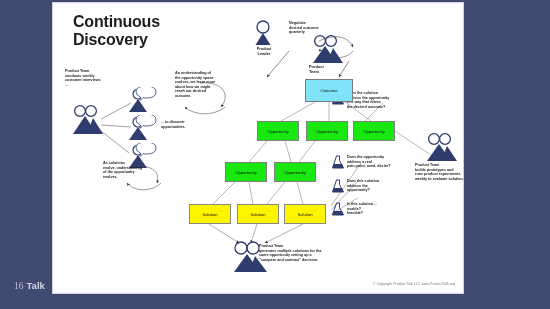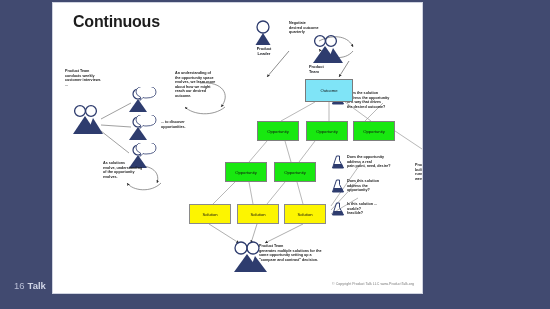--- a/index.html
+++ b/index.html
@@ -4,29 +4,29 @@
 <style>
   html,body{margin:0;padding:0;}
   body{
     width:550px;height:309px;overflow:hidden;
     background:#414a70;
     font-family:"Liberation Sans", sans-serif;
     -webkit-font-smoothing:antialiased;
   }
   #viewer{position:absolute;left:0;top:0;width:550px;height:309px;background:#414a70;}
   #slide{
-    position:absolute;left:52px;top:2px;width:371px;height:292px;
+    position:absolute;left:52px;top:2px;width:412px;height:292px;
     background:#ffffff;border:1px solid #cfd3e0;box-sizing:border-box;
     overflow:hidden;
   }
   .footer-left{
     position:absolute;left:14px;bottom:18px;
     font-size:9.5px;color:#cfd4e6;font-weight:bold;white-space:nowrap;
   }
-  .footer-left .num{font-weight:normal;color:#b9bfd6;margin-right:3px;}
+  .footer-left .num{font-weight:normal;color:#b9bfd6;margin-right:3px;font-family:Liberation Serif, serif;}
 
   .title{
     position:absolute;left:20px;top:10px;
     font-size:16px;line-height:18px;font-weight:bold;color:#1d1d1d;
     letter-spacing:-0.2px;
   }
 
   
   .note{
     position:absolute;font-size:3.7px;line-height:4.6px;color:#1b1b1b;
@@ -58,20 +58,21 @@
 <div id="viewer">
 
   <div class="footer-left">
     <span class="num">16</span><span>Talk</span>
   </div>
 
   <div id="slide">
 
     <div class="title">
       <div>Continuous</div>
+      <div>Discovery</div>
     </div>
 
     <svg class="wires" viewBox="0 0 446 292">
       <defs>
         <marker id="ah" markerWidth="5" markerHeight="5" refX="4" refY="2" orient="auto">
           <path d="M0,0 L4,2 L0,4 z" fill="#2b2b2b"></path>
         </marker>
       </defs>
       <g stroke="#9a9a9a" stroke-width="0.7" fill="none">
 

